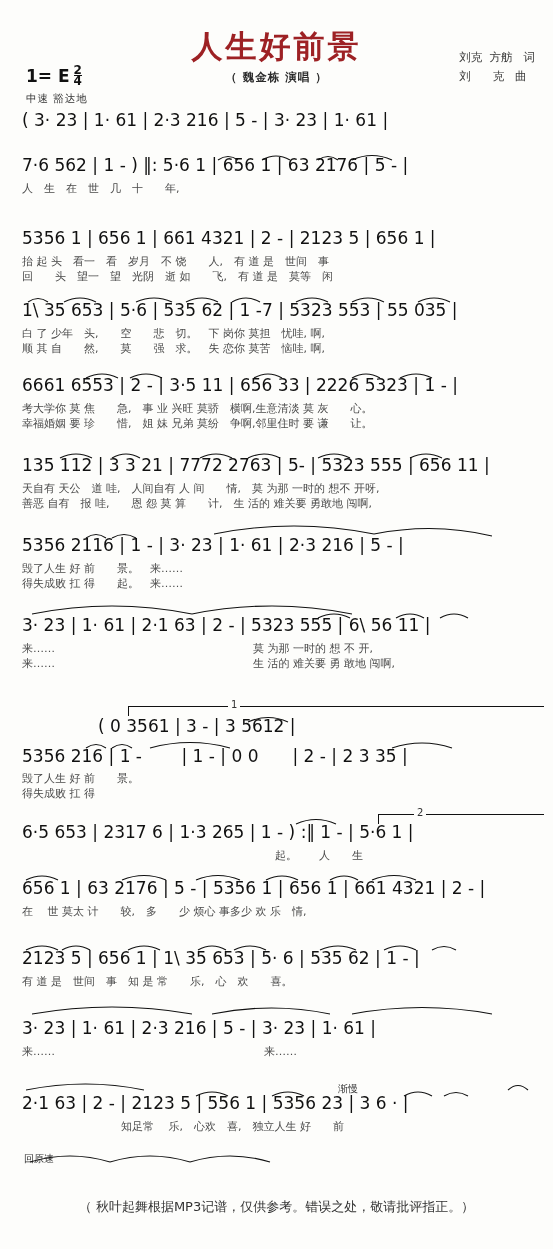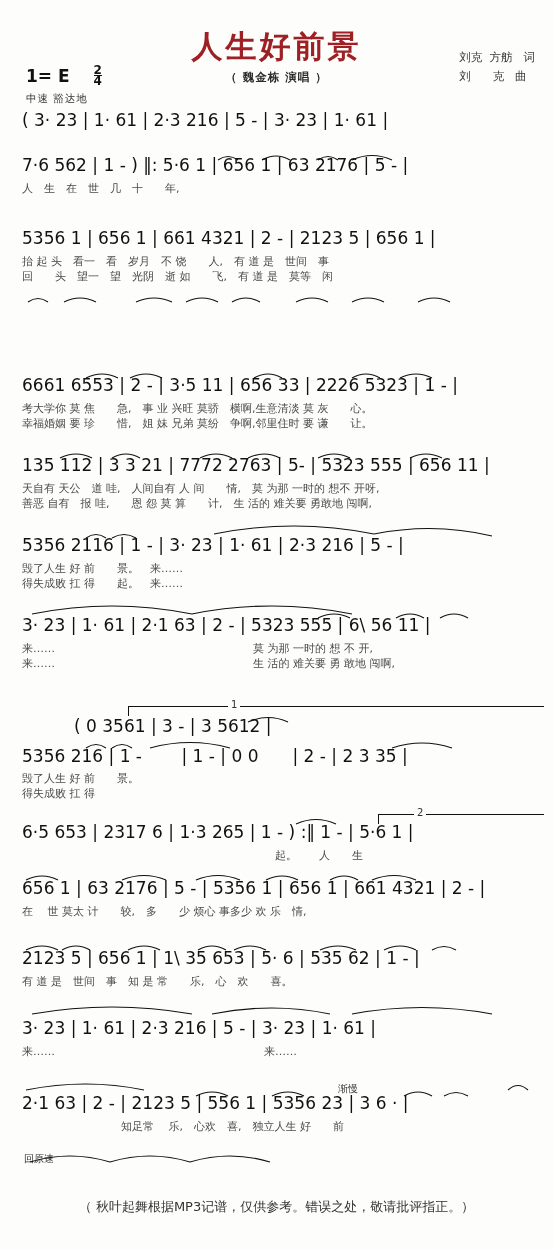--- a/index.html
+++ b/index.html
@@ -46,21 +46,21 @@
     line-height:19px;
   }
   .credits .row{display:block; white-space:pre;}
 
   .keysig{
     position:absolute; left:26px; top:66px;
     font-family:"DejaVu Sans","Liberation Sans",sans-serif;
     font-size:17px;
     font-weight:600;
     color:#111;
-    display:flex; align-items:center; gap:21px;
+    display:flex; align-items:center; gap:1px;
   }
   .meter{
     display:inline-flex; flex-direction:column; align-items:center;
     font-size:12px; font-weight:bold; line-height:9px;
     position:relative; top:0px; margin-left:3px;
   }
   .meter .num{display:block;}
   .meter .den{display:block; border-top:1.3px solid #111; padding-top:1px;}
 
   .tempo{
@@ -146,20 +146,25 @@
     <div class="notes">7·6 562 | 1 - ) ‖: 5·6 1 | 656 1 | 63 2176 | 5 - |</div>
     <div class="lyric">人　生　在　世　几　十　　年,</div>
   </div>
 
   <div class="line" style="top:228px">
     <div class="notes">5356 1 | 656 1 | 661 4321 | 2 - | 2123 5 | 656 1 |</div>
     <div class="lyric">抬 起 头　看一　看　岁月　不 饶　　人,　有 道 是　世间　事</div>
     <div class="lyric">回　　头　望一　望　光阴　逝 如　　飞,　有 道 是　莫等　闲</div>
   </div>
 
+  <div class="line" style="top:300px">
+    <div class="notes">1\ 35 653 | 5·6 | 535 62 | 1 -7 | 5323 553 | 55 035 |</div>
+    <div class="lyric">白 了 少年　头,　　空　　悲　切。　下 岗你 莫担　忧哇, 啊,</div>
+    <div class="lyric">顺 其 自　　然,　　莫　　强　求。　失 恋你 莫苦　恼哇, 啊,</div>
+  </div>
 
   <div class="line" style="top:375px">
     <div class="notes">6661 6553 | 2 - | 3·5 11 | 656 33 | 2226 5323 | 1 - |</div>
     <div class="lyric">考大学你 莫 焦　　急,　事 业 兴旺 莫骄　横啊,生意清淡 莫 灰　　心。</div>
     <div class="lyric">幸福婚姻 要 珍　　惜,　姐 妹 兄弟 莫纷　争啊,邻里住时 要 谦　　让。</div>
   </div>
 
   <div class="line" style="top:455px">
     <div class="notes">135 112 | 3 3 21 | 7772 2763 | 5- | 5323 555 | 656 11 |</div>
     <div class="lyric">天自有 天公　道 哇,　人间自有 人 间　　情,　莫 为那 一时的 想不 开呀,</div>
@@ -175,21 +180,21 @@
   <div class="line" style="top:615px">
     <div class="notes">3· 23 | 1· 61 | 2·1 63 | 2 - | 5323 555 | 6\ 56 11 |</div>
     <div class="lyric">来……　　　　　　　　　　　　　　　　　　莫 为那 一时的 想 不 开,</div>
     <div class="lyric">来……　　　　　　　　　　　　　　　　　　生 活的 难关要 勇 敢地 闯啊,</div>
   </div>
 
   <div class="smalllbl" style="left:128px; top:706px; width:415px; border-top:1.2px solid #111; border-left:1.2px solid #111; height:9px;"></div>
   <div class="smalllbl" style="left:228px; top:699px; background:#fdfdfb; padding:0 3px;">1</div>
 
   <div class="line" style="top:716px">
-    <div class="notes" style="padding-left:74px">( 0 3561 | 3 - | 3 5612 |</div>
+    <div class="notes" style="padding-left:98px">( 0 3561 | 3 - | 3 5612 |</div>
   </div>
 
   <div class="line" style="top:745px">
     <div class="notes">5356 216 | 1 -　　 | 1 - | 0 0　　| 2 - | 2 3 35 |</div>
     <div class="lyric">毁了人生 好 前　　景。</div>
     <div class="lyric">得失成败 扛 得</div>
   </div>
 
   <div class="smalllbl" style="left:378px; top:814px; width:165px; border-top:1.2px solid #111; border-left:1.2px solid #111; height:9px;"></div>
   <div class="smalllbl" style="left:414px; top:807px; background:#fdfdfb; padding:0 3px;">2</div>

